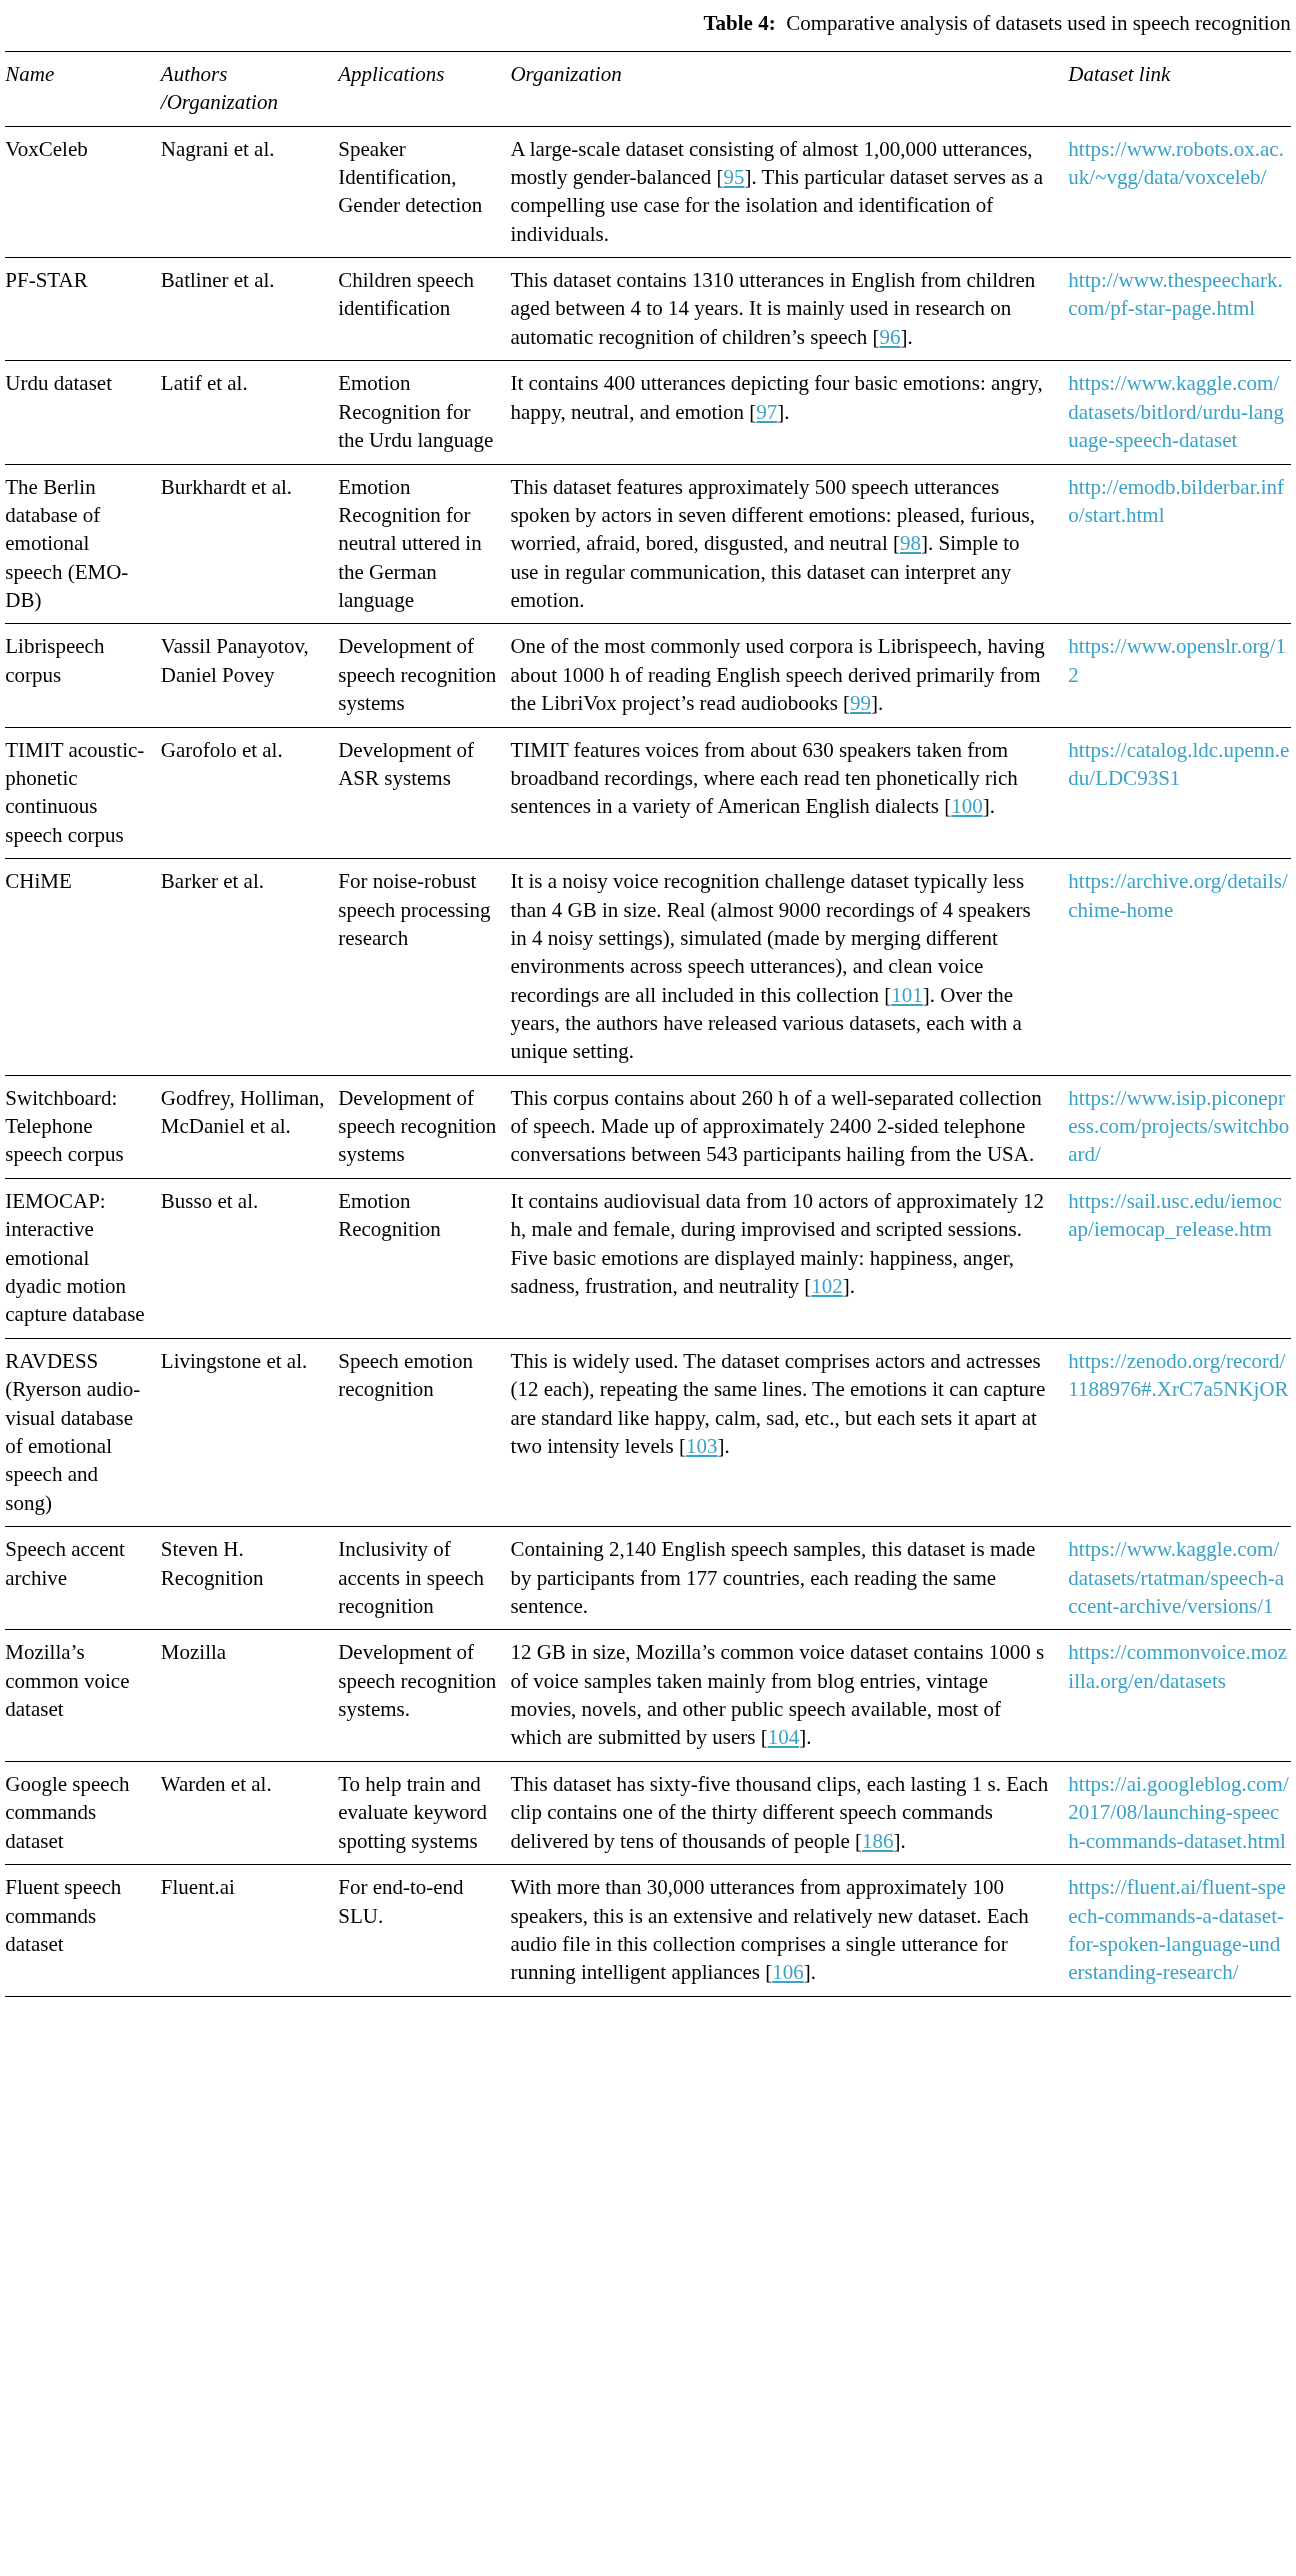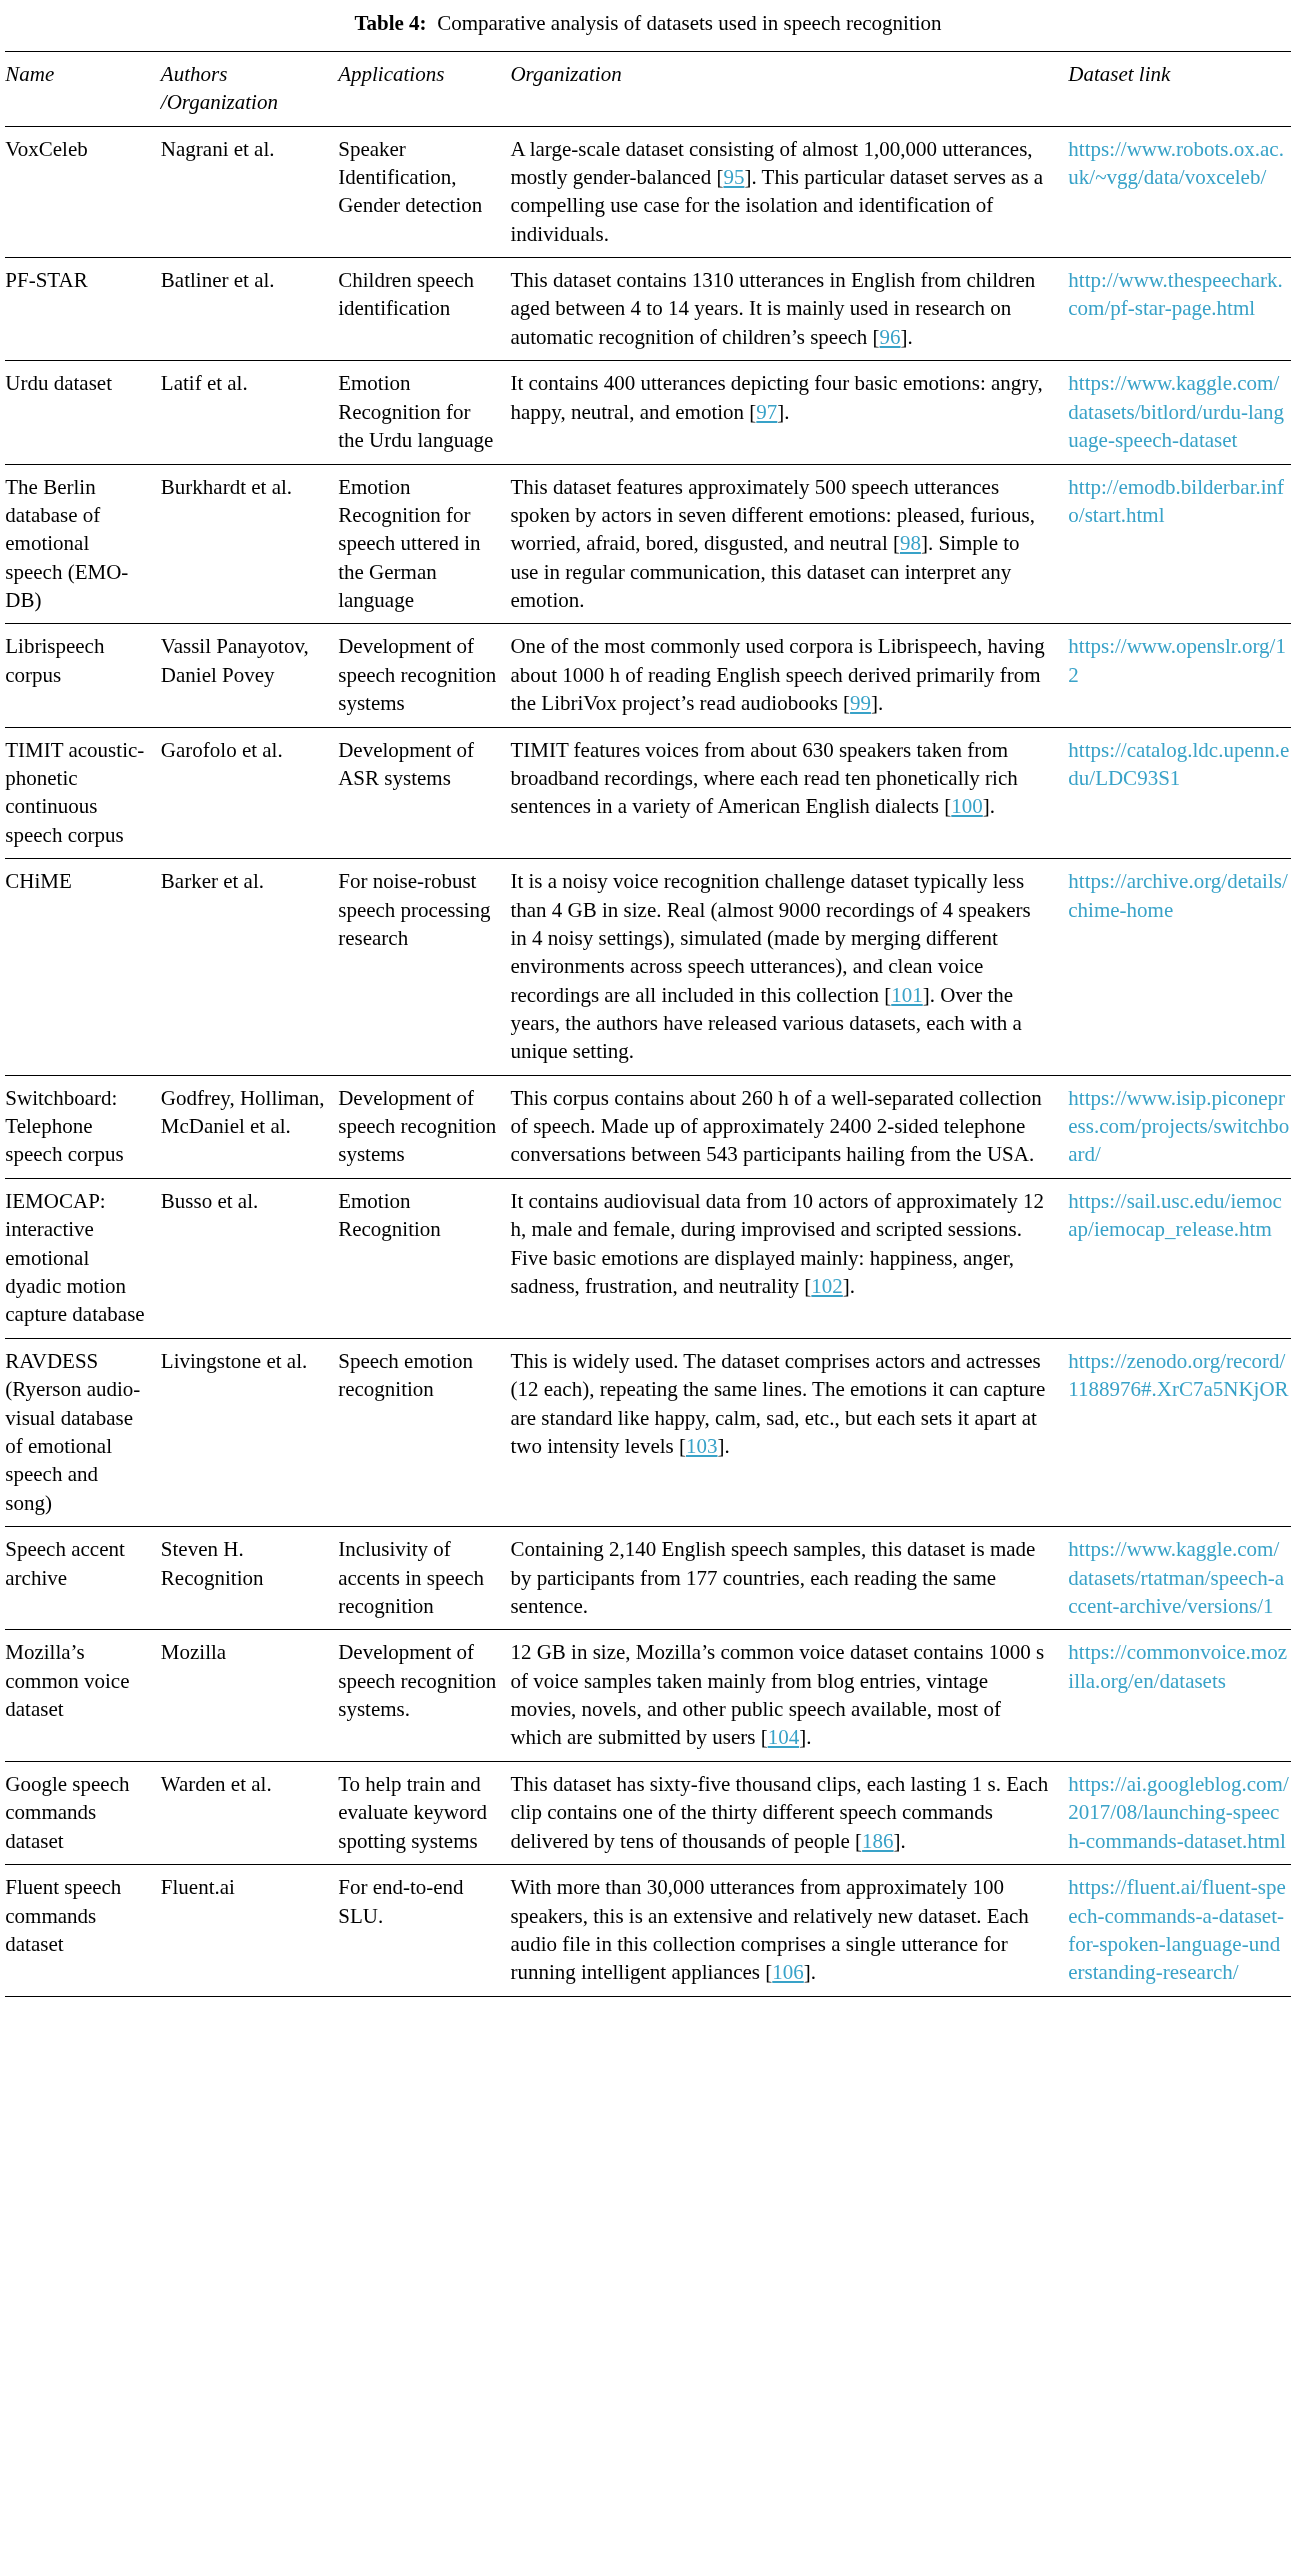--- a/index.html
+++ b/index.html
@@ -5,21 +5,21 @@
   :root{ --link-color:#38a2c8; --rule-color:#000; }
   html,body{margin:0;padding:0;background:#fff;color:#000;}
   body{
     width:1296px;
     font-family:"Liberation Serif","DejaVu Serif",serif;
     font-size:21px;
     line-height:1.35;
   }
   .page{padding:5.3px 5.3px 2.6px 5.3px;}
   .caption{
-    text-align:center;
+    text-align:right;
     margin:4px 0 13px 0;
     font-size:21px;
   }
   .cap-label{font-weight:bold;margin-right:10.6px;}
   table.tbl{
     width:100%;
     border-collapse:collapse;
     table-layout:fixed;
     border-bottom:1.3px solid var(--rule-color);
   }
@@ -89,21 +89,21 @@
         <td>Urdu dataset</td>
         <td>Latif et al.</td>
         <td>Emotion Recognition for the Urdu language</td>
         <td class="desc"><span>It contains 400 utterances depicting four basic emotions: angry, happy, neutral, and emotion [</span><span class="cite">97</span><span>].</span></td>
         <td class="link"><span class="url">https://www.kaggle.com/datasets/bitlord/urdu-language-speech-dataset</span></td>
       </tr>
 
       <tr>
         <td>The Berlin database of emotional speech (EMO-DB)</td>
         <td>Burkhardt et al.</td>
-        <td>Emotion Recognition for speech uttered in the German language</td>
+        <td>Emotion Recognition for neutral uttered in the German language</td>
         <td class="desc"><span>This dataset features approximately 500 speech utterances spoken by actors in seven different emotions: pleased, furious, worried, afraid, bored, disgusted, and neutral [</span><span class="cite">98</span><span>]. Simple to use in regular communication, this dataset can interpret any emotion.</span></td>
         <td class="link"><span class="url">http://emodb.bilderbar.info/start.html</span></td>
       </tr>
 
       <tr>
         <td>Librispeech corpus</td>
         <td>Vassil Panayotov, Daniel Povey</td>
         <td>Development of speech recognition systems</td>
         <td class="desc"><span>One of the most commonly used corpora is Librispeech, having about 1000 h of reading English speech derived primarily from the LibriVox project’s read audiobooks [</span><span class="cite">99</span><span>].</span></td>
         <td class="link"><span class="url">https://www.openslr.org/12</span></td>

